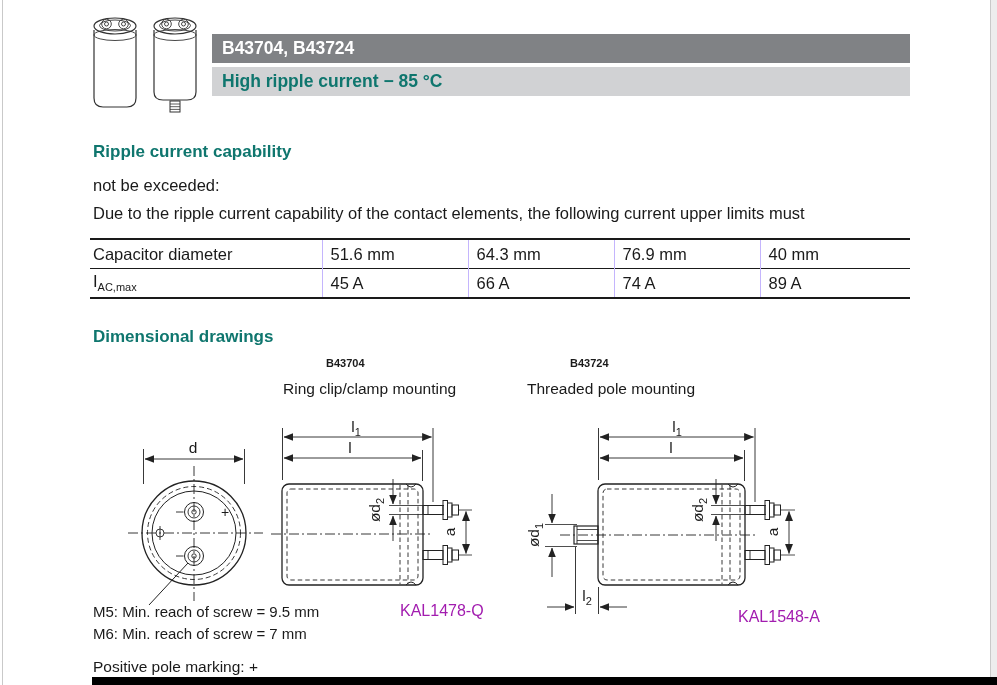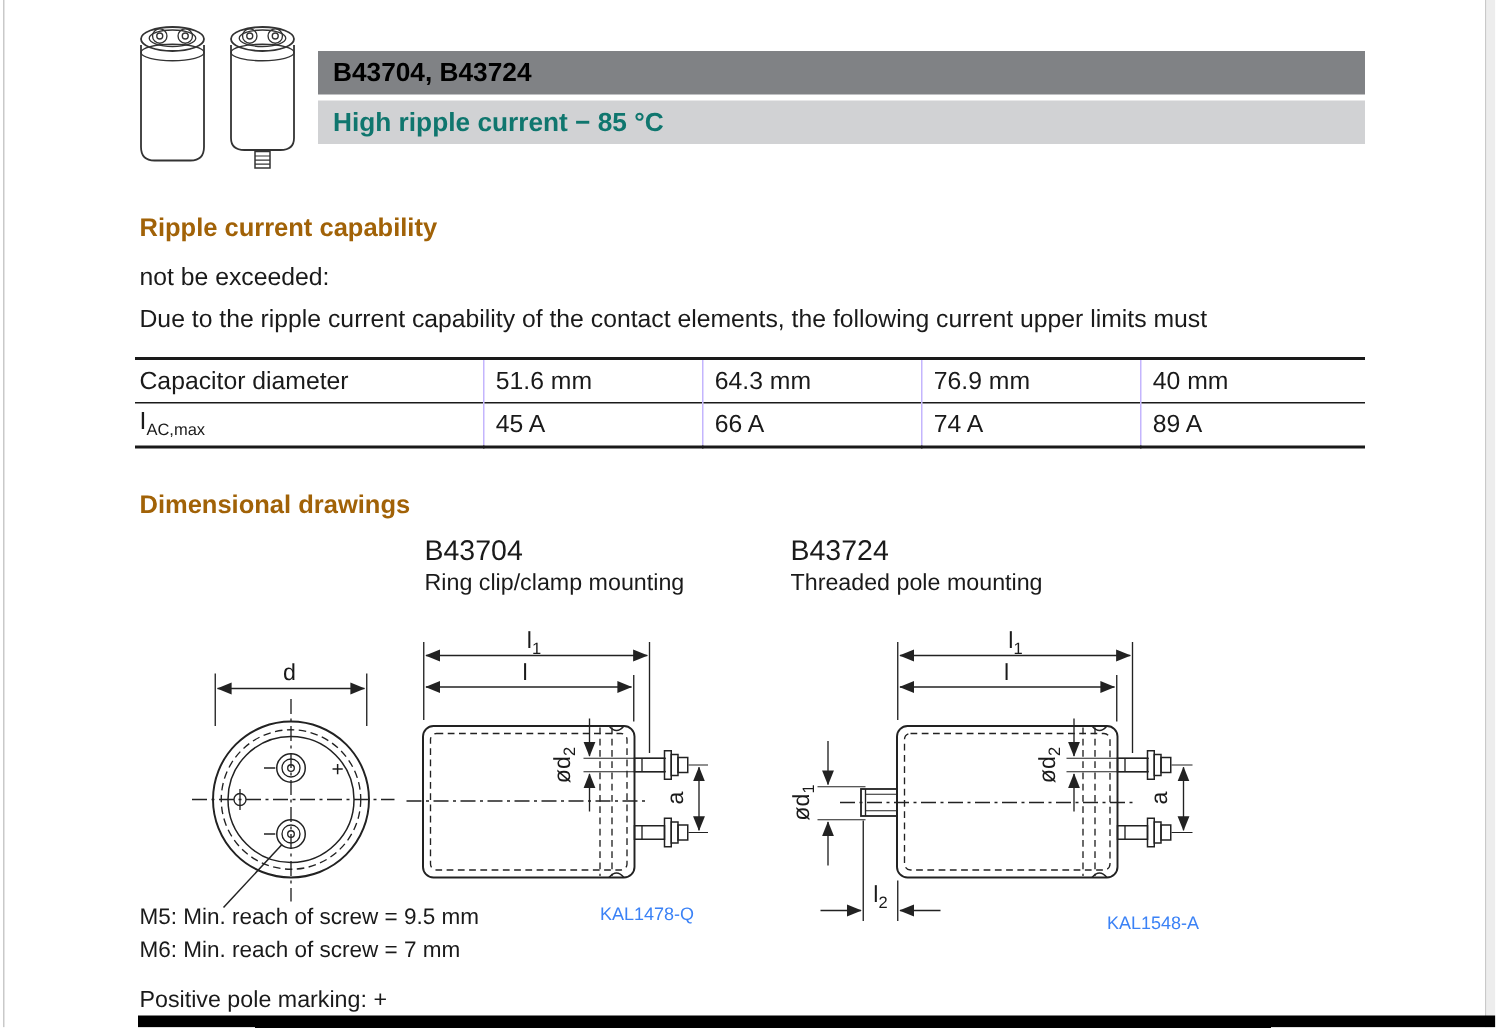--- a/index.html
+++ b/index.html
@@ -5,32 +5,32 @@
   html,body { margin:0; padding:0; background:#fff; }
   #page {
     position:relative; width:997px; height:685px; background:#ffffff;
     font-family:"Liberation Sans", sans-serif; color:#1a1a1a; overflow:hidden;
   }
   .abs { position:absolute; }
   .edge { background:#c9c9c9; }
   .edge-strip { background:#ededed; }
   .bar-dark {
     left:212px; top:34px; width:688px; height:29px; background:#808285;
-    color:#000000; font-weight:bold; font-size:17.5px; line-height:29px; padding-left:10px;
+    color:#ffffff; font-weight:bold; font-size:17.5px; line-height:29px; padding-left:10px;
   }
   .bar-light {
     left:212px; top:67px; width:688px; height:29px; background:#d1d2d4;
     color:#0f766e; font-weight:bold; font-size:17.5px; line-height:29px; padding-left:10px;
   }
-  .h1 { font-weight:bold; font-size:17px; color:#a16207; }
+  .h1 { font-weight:bold; font-size:17px; color:#0f766e; }
   .body-text { font-size:16.5px; line-height:28px; }
-  .subhead-title { font-weight:normal; font-size:19px; }
+  .subhead-title { font-weight:bold; font-size:11px;margin-left:43px; }
   .subhead-sub { font-size:15.5px;text-align:center; }
   .note { font-size:15px; line-height:22px; }
-  .kal { font-size:12px; color:#3b82f6; }
+  .kal { font-size:16px; color:#a21caf; }
   .footer-note { font-size:15.5px; }
   table.spec { border-collapse:collapse; table-layout:fixed; width:820px;
     border-top:2px solid #1a1a1a; border-bottom:2px solid #1a1a1a; }
   table.spec td {
     border-left:1px solid #c4b5fd; font-size:16.5px; height:26px;
     padding:1px 0 1px 8px; vertical-align:middle; white-space:nowrap;
   }
   table.spec td.first { border-left:none; padding-left:3px;margin-left:28px; }
   table.spec tr.rrow td { border-top:1px solid #1a1a1a; }
   sub.iac { font-size:11px; }

